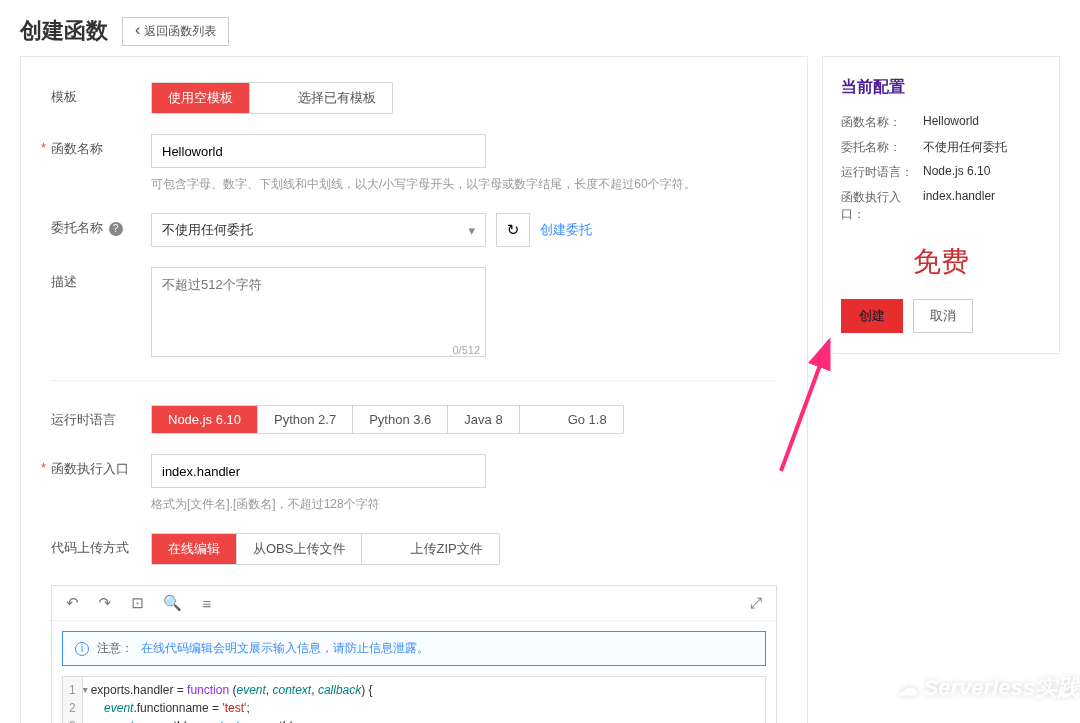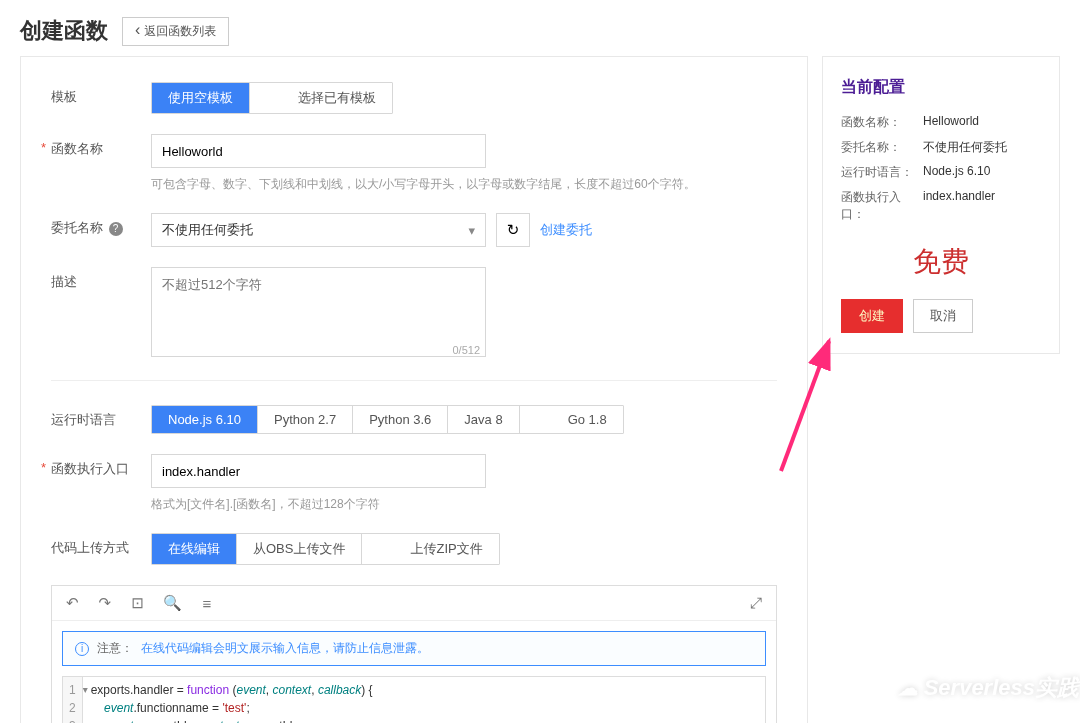--- a/index.html
+++ b/index.html
@@ -11,21 +11,21 @@
     .layout { display: flex; gap: 14px; padding: 0 20px; }
     .form-card { flex: 1; border: 1px solid #e8e8e8; padding: 25px 30px 10px; }
     .side-card { width: 238px; border: 1px solid #e8e8e8; padding: 20px 18px; position: relative; height: fit-content; }
     .form-row { display: flex; margin-bottom: 20px; }
     .form-label { width: 100px; padding-top: 6px; color: #555; font-size: 13px; position: relative; }
     .req::before { content: "*"; color: #e74c3c; position: absolute; left: -10px; }
     .form-content { flex: 1; }
     .seg-group { display: inline-flex; border: 1px solid #d7d7d7; border-radius: 1px; }
     .seg-btn { padding: 6px 16px; font-size: 13px; background: #fff; color: #555; border: none; border-right: 1px solid #d7d7d7; }
     .seg-btn:last-child { border-right: none; margin-left: 32px; }
-    .seg-btn.active { background: #3b82f6; color: #fff; }
+    .seg-btn.active { background: #ef4444; color: #fff; }
     .text-input { width: 335px; height: 34px; border: 1px solid #d7d7d7; padding: 0 10px; font-size: 13px; }
     .hint { color: #999; font-size: 12px; margin-top: 8px; }
     .inline-row { display: flex; align-items: center; gap: 10px; }
     .select-input { width: 335px; height: 34px; border: 1px solid #d7d7d7; padding: 0 10px; font-size: 13px; display: flex; align-items: center; justify-content: space-between; background: #fff; }
     .chev-down::after { content: "▾"; color: #888; }
     .refresh-btn { width: 34px; height: 34px; border: 1px solid #d7d7d7; background: #fff; display: flex; align-items: center; justify-content: center; font-size: 15px; }
     .link { color: #3c8dff; font-size: 13px; }
     .textarea { width: 335px; height: 90px; border: 1px solid #d7d7d7; padding: 8px 10px; font-size: 13px; resize: none; position: relative; }
     .textarea-wrap { position: relative; width: 335px; }
     .char-count { position: absolute; right: 6px; bottom: 4px; font-size: 11px; color: #aaa; }
@@ -47,21 +47,21 @@
     .code div { line-height: 18px; white-space: pre; }
     .fn { color: #8a2be2; }
     .str { color: #b22222; }
     .id { color: #008080; font-style: italic; }
     .side-title { font-size: 16px; font-weight: 600; margin-bottom: 16px; color: #4c1d95; }
     .side-row { display: flex; font-size: 12px; margin-bottom: 8px; }
     .side-label { width: 82px; color: #666; }
     .side-value { color: #333; }
     .free-text { color: #cc2f2f; font-size: 28px; margin: 20px 0 18px; font-weight: 500; text-align: center; }
     .side-actions { display: flex; gap: 10px; }
-    .btn-primary { background: #e62e2e; color: #fef9c3; border: none; padding: 8px 18px; font-size: 13px; }
+    .btn-primary { background: #e62e2e; color: #0f172a; border: none; padding: 8px 18px; font-size: 13px; }
     .btn-default { background: #fff; color: #555; border: 1px solid #ccc; padding: 7px 16px; font-size: 13px; }
     .help-icon { display: inline-flex; width: 14px; height: 14px; border-radius: 50%; background: #888; color: #fff; align-items: center; justify-content: center; font-size: 10px; margin-left: 2px; }
     .arrow { position: absolute; left: -54px; bottom: -120px; pointer-events: none; }
     .watermark { position: fixed; right: 1px; bottom: 20px; color: #fff; opacity: 0.6; font-size: 22px; font-style: italic; font-weight: 700; text-shadow: 0 0 6px rgba(0,0,0,0.3); display: flex; align-items: center; gap: 6px; pointer-events: none; }
     .wm-icon { font-size: 20px; }
   </style>
 </head>
 <body>
 
 <div class="page-header">

